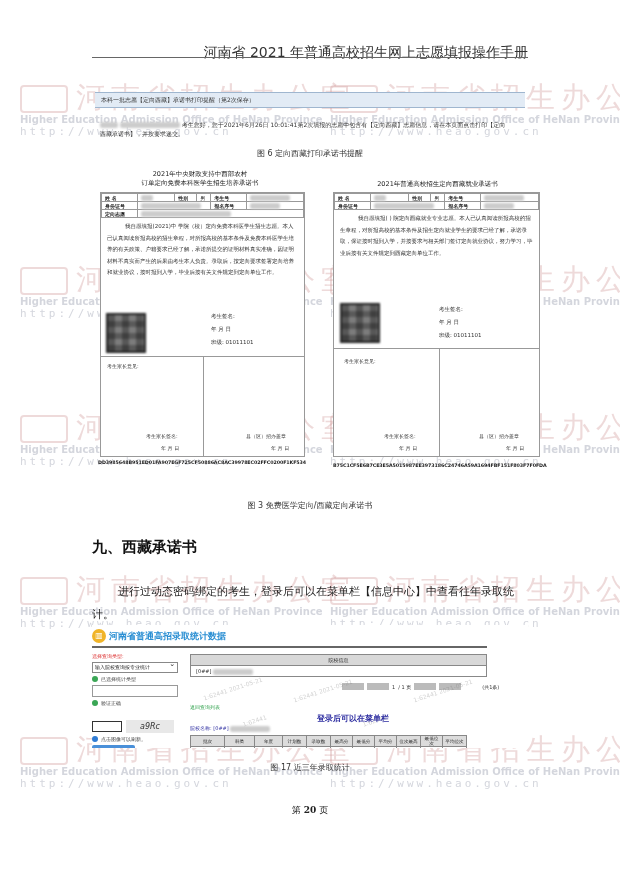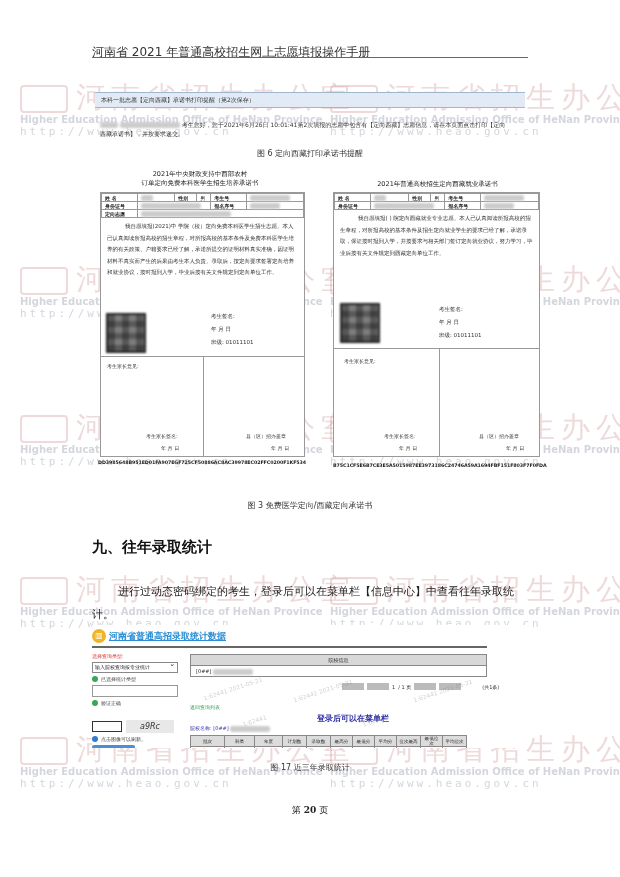--- a/index.html
+++ b/index.html
@@ -1,19 +1,19 @@
 <!DOCTYPE html>
 <html><head>
 <meta charset="utf-8">
 <style>
   * { box-sizing: border-box; margin: 0; padding: 0; }
   html, body { width: 620px; height: 877px; background: #ffffff; overflow: hidden; }
   body { position: relative; font-family: "DejaVu Sans", sans-serif; color: #222; }
 
-  .page-header { position: absolute; left: 92px; top: 44px; width: 436px; text-align: left; font-size: 12px; color: #333; }
+  .page-header { position: absolute; left: 92px; top: 44px; width: 436px; text-align: right; font-size: 14px; color: #333; }
   .header-rule { position: absolute; left: 92px; top: 57px; width: 436px; height: 1px; background: #666; }
 
   
   .wm { position: absolute; pointer-events: none; }
   .wm .cn { font-size: 29px; color: rgba(205,150,150,0.35); letter-spacing: 6px; white-space: nowrap; font-family: "DejaVu Sans", sans-serif; }
   .wm .logo { display: inline-block; width: 48px; height: 28px; border: 2px solid rgba(205,150,150,0.35); border-radius: 4px; vertical-align: middle; margin-right: 8px; }
   .wm .en1 { font-size: 10px; color: rgba(160,165,180,0.45); font-weight: bold; white-space: nowrap; margin-top: -4px; }
   .wm .en2 { font-size: 11px; color: rgba(160,165,180,0.45); letter-spacing: 3px; white-space: nowrap; font-family: "DejaVu Sans Mono", monospace; }
 
   
@@ -39,21 +39,21 @@
   .hash { position: absolute; font-size: 4.8px; font-weight: bold; color: #222; white-space: nowrap; letter-spacing: -0.1px; }
 
   
   .sec-title { position: absolute; left: 92px; top: 538px; font-size: 15px; font-weight: bold; color: #111; }
   .para { position: absolute; left: 92px; top: 580px; width: 436px; font-size: 11px; line-height: 23px; color: #222; text-indent: 26px; }
 
   
   .shot { position: absolute; left: 92px; top: 625px; width: 436px; height: 123px; overflow: hidden; background: #fff; }
   .shot-title { position: absolute; left: 0; top: 4px; height: 14px; display: flex; align-items: center; }
   .shot-logo { width: 14px; height: 14px; border-radius: 50%; background: #f0b429; color: #fff; font-size: 8px; text-align: center; line-height: 14px; margin-right: 3px; }
-  .shot-title span.t { font-size: 9px; color: #2b8fd3; font-weight: bold; text-decoration: underline; }
+  .shot-title span.t { font-size: 9px; color: #2b8fd3; font-weight: bold; }
   .shot-rule { position: absolute; left: 0; top: 21px; width: 395px; height: 2px; background: #666; }
   .left-panel { position: absolute; left: 0; top: 28px; width: 90px; font-size: 5.5px; }
   .lp-label { color: #d33; font-size: 5px; margin-bottom: 3px; }
   .lp-select { width: 86px; height: 11px; border: 1px solid #888; font-size: 5px; line-height: 9px; padding-left: 2px; position: relative; background: #fff; }
   .lp-select:after { content: "\2304"; position: absolute; right: 2px; top: -3px; font-size: 7px; }
   .lp-check { display: flex; align-items: center; margin: 3px 0; font-size: 5px; color: #444; }
   .lp-check .ok { width: 6px; height: 6px; border-radius: 50%; background: #3aa655; margin-right: 3px; }
   .lp-input { width: 86px; height: 12px; border: 1px solid #999; background: #fff; }
   .cap-row { display: flex; align-items: center; margin-top: 14px; }
   .cap-input { width: 30px; height: 11px; border: 1px solid #333; margin-right: 4px; background: #fff; }
@@ -220,21 +220,21 @@
   <div class="small" style="left:10px;top:165px;">考生家长意见:</div>
   <div class="small" style="left:50px;top:240px;">考生家长签名:</div>
   <div class="small" style="left:65px;top:252px;">年  月  日</div>
   <div class="small" style="left:145px;top:240px;">县（区）招办盖章</div>
   <div class="small" style="left:172px;top:252px;">年  月  日</div>
 </div>
 <div class="hash" style="left:333px;top:463px;">B75C1CF5E6B7CE3E5A5015987EE3973186C24746A59A1694FBF151F803F7F0FDA</div>
 
 <div class="caption" style="top:500px;">图 3 免费医学定向/西藏定向承诺书</div>
 
-<div class="sec-title">九、往年录取统计</div>
+<div class="sec-title">九、西藏承诺书</div>
 <div class="para">进行过动态密码绑定的考生，登录后可以在菜单栏【信息中心】中查看往年录取统计。</div>
 
 <div class="shot">
   <div class="shot-title">
     <div class="shot-logo">▥</div>
     <span class="t">河南省普通高招录取统计数据</span>
   </div>
   <div class="shot-rule"></div>
 
   <div class="left-panel">

